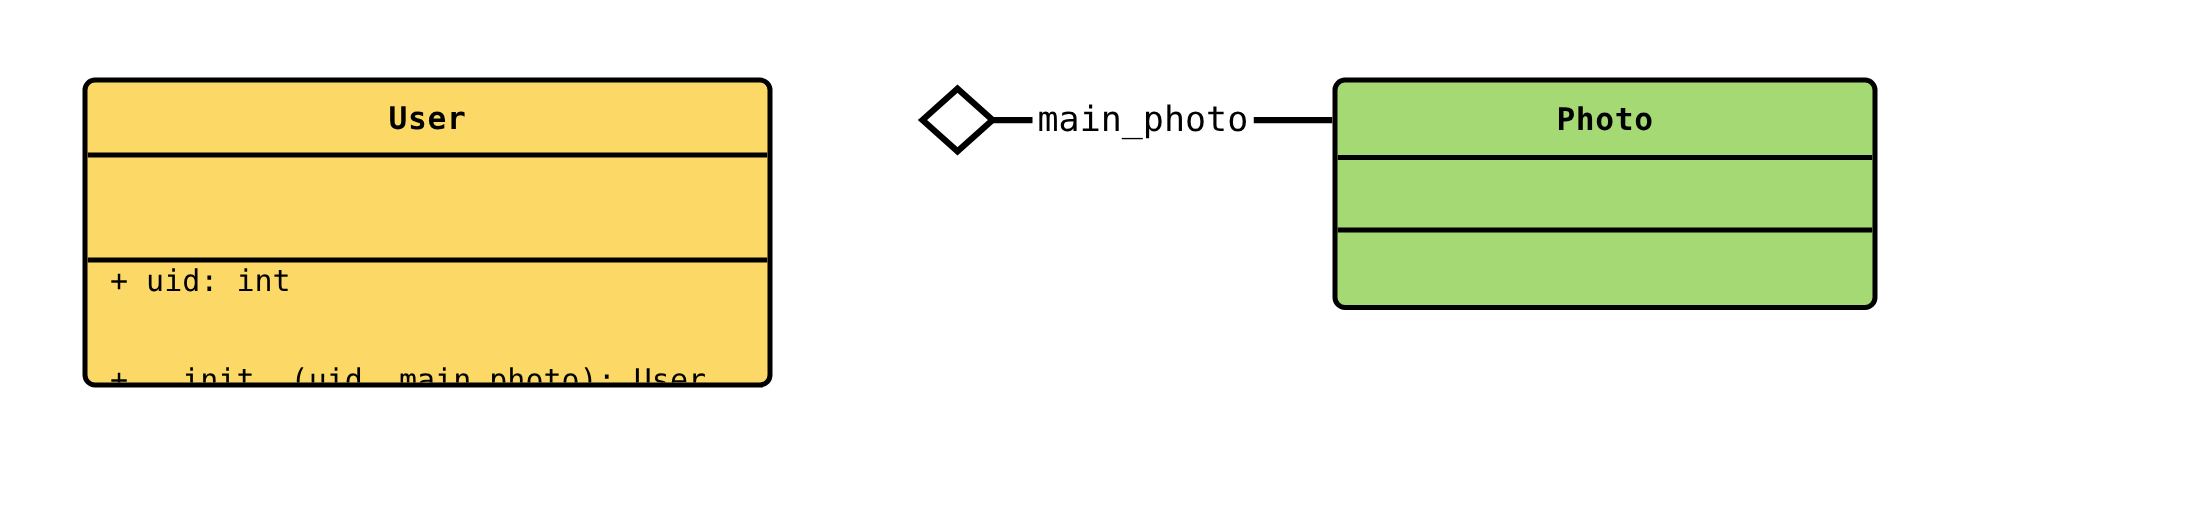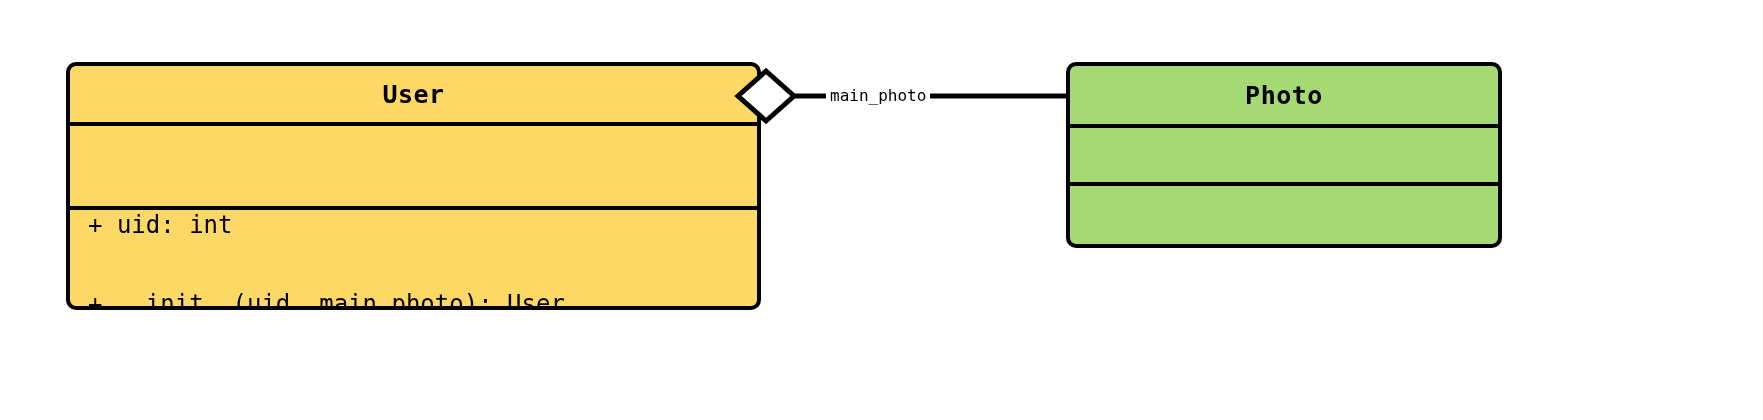--- a/index.html
+++ b/index.html
@@ -61,21 +61,21 @@
     white-space: pre;
   }
   .member-row b {
     font-weight: bold;
   }
 
   
   #user-class {
     left: 66px;
     top: 62px;
-    width: 695px;
+    width: 552px;
     height: 248px;
     background: #FCD966;
   }
   #user-class .class-title { height: 56px; }
   #user-class .attrs-compartment { height: 84px; }
   #user-class .methods-compartment { height: 100px; }
   #user-class .attrs-compartment .member-list { padding-top: 21px; }
   #user-class .methods-compartment .member-list { padding-top: 16px; }
 
   
@@ -96,21 +96,21 @@
     left: 734px;
     top: 66px;
     width: 332px;
     height: 64px;
   }
   #association svg { display: block; }
   .assoc-label {
     position: absolute;
     left: 826px;
     top: 82px;
-    font-size: 16px;
+    font-size: 28px;
     color: #000000;
     white-space: nowrap;
     background: #ffffff;
     padding: 0 4px;
     line-height: 28px;
   }
 </style>
 </head>
 <body>
 

